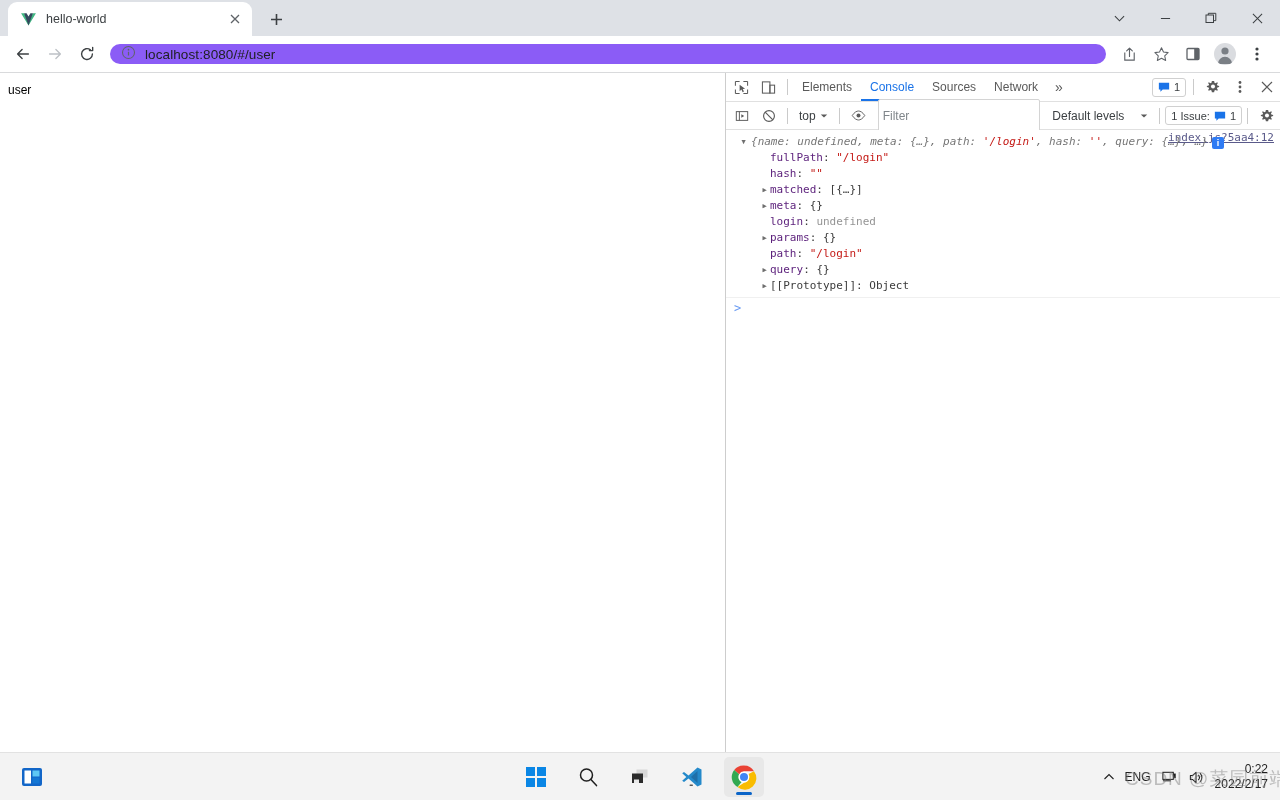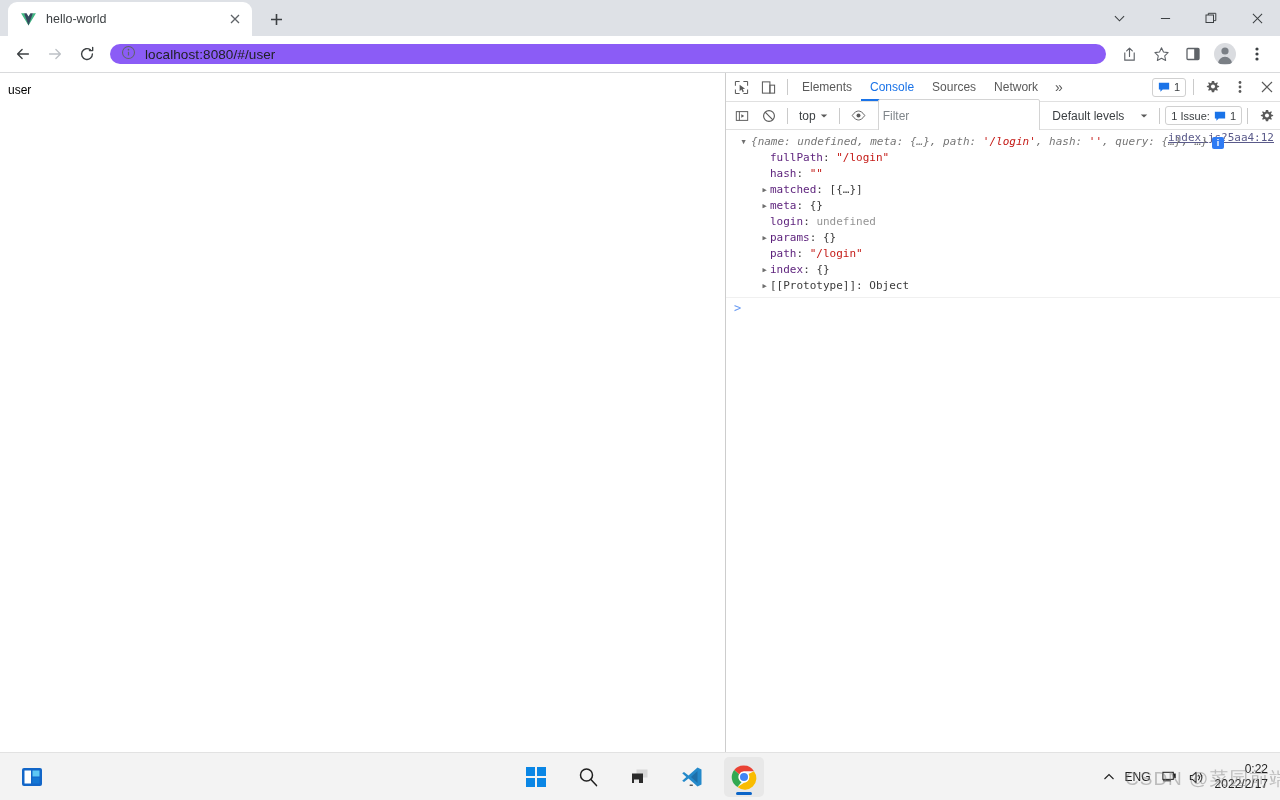--- a/index.html
+++ b/index.html
@@ -554,21 +554,21 @@
             <span class="arrow closed"></span>
             <span class="pname-own">params</span><span class="pval-obj">: </span><span class="pval-obj">{}</span>
           </div>
 
           <div class="prop-row">
             <span class="pname-own">path</span><span class="pval-obj">: </span><span class="pval-str">"/login"</span>
           </div>
 
           <div class="prop-row">
             <span class="arrow closed"></span>
-            <span class="pname-own">index</span><span class="pval-obj">: </span><span class="pval-obj">{}</span>
+            <span class="pname-own">query</span><span class="pval-obj">: </span><span class="pval-obj">{}</span>
           </div>
 
           <div class="prop-row">
             <span class="arrow closed"></span>
             <span class="pval-obj">[[Prototype]]</span><span class="pval-obj">: </span><span class="pval-obj">Object</span>
           </div>
         </div>
 
         <div class="prompt-row">
           <span class="prompt-arrow">&gt;</span>

